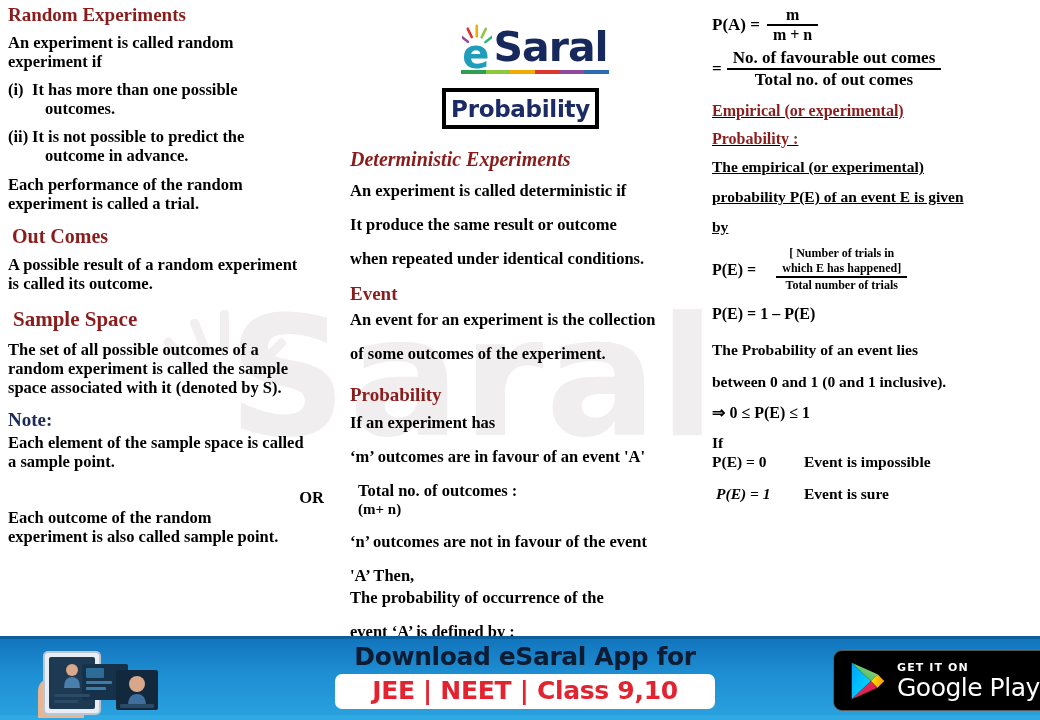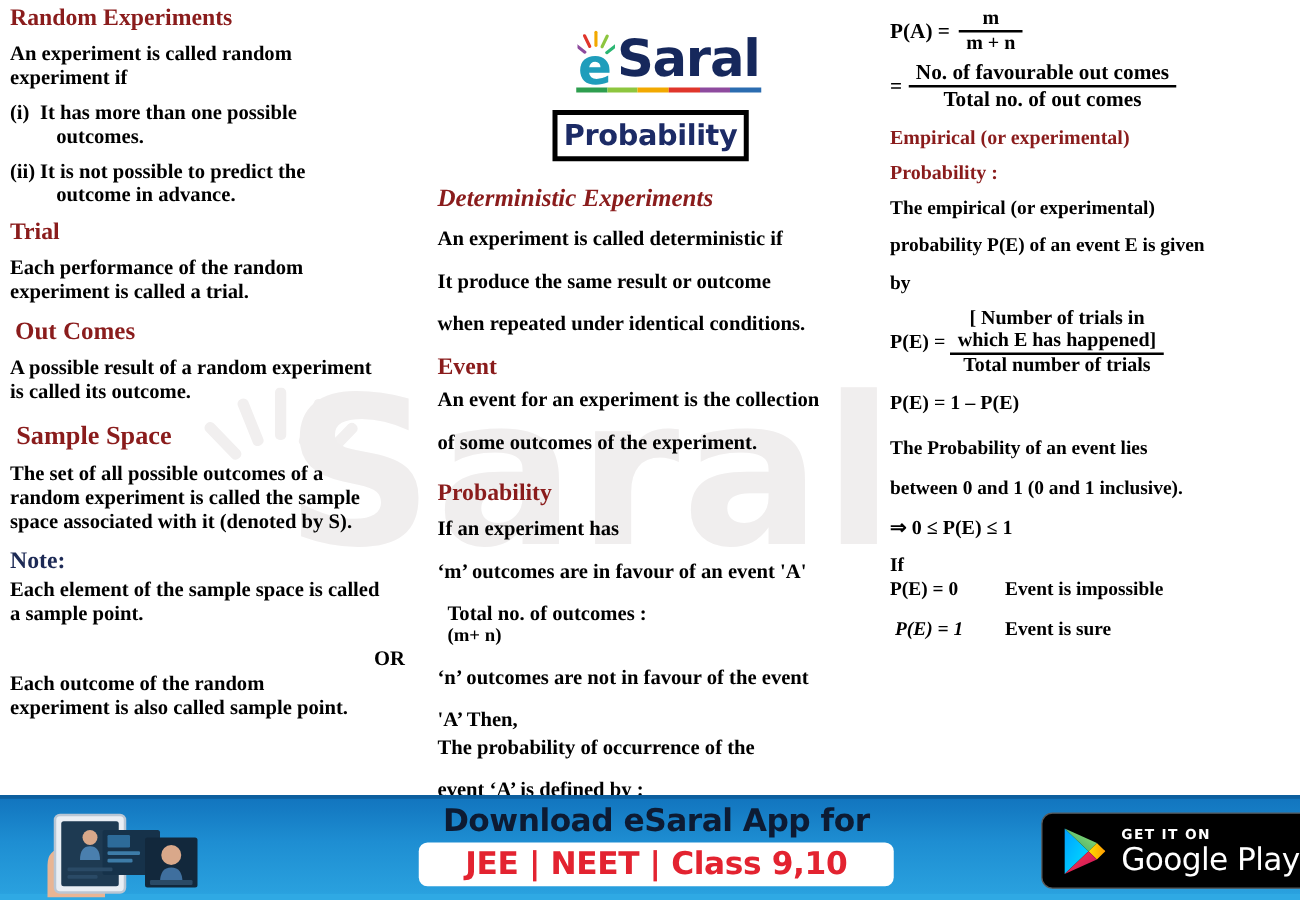--- a/index.html
+++ b/index.html
@@ -252,21 +252,20 @@
         <div style="margin-top:9px; display:flex;">
           <div class="body-text" style="width:24px;">(ii)</div>
           <div style="flex:1;">
             <div class="body-text">It is not possible to predict the</div>
             <div class="body-text" style="padding-left:13px;">outcome in advance.</div>
           </div>
         </div>
       </div>
 
       <div class="blk" style="margin-top:10px;">
-        <div class="h-red">Trial</div>
         <div class="body-text" style="margin-top:7px;">Each performance of the random</div>
         <div class="body-text">experiment is called a trial.</div>
       </div>
 
       <div class="blk" style="margin-top:12px;">
         <div class="h-red" style="padding-left:4px; font-size:20px;">Out Comes</div>
         <div class="body-text" style="margin-top:7px;">A possible result of a random experiment</div>
         <div class="body-text">is called its outcome.</div>
       </div>
 
@@ -328,31 +327,31 @@
       </div>
 
       <div class="eqrow" style="margin-top:4px;">
         <span class="body-text" style="font-size:17px;">=</span>
         <span class="frac body-text" style="font-size:17px; margin-left:5px;">
           <span class="num">No. of favourable out comes</span>
           <span class="den">Total no. of out comes</span>
         </span>
       </div>
 
-      <div style="margin-top:12px;">
+      <div style="margin-top:12px;text-decoration:underline;">
         <div class="h-red" style="font-size:16px;">Empirical (or experimental)</div>
         <div class="h-red" style="font-size:16px; margin-top:10px;">Probability :</div>
         <div class="body-text" style="margin-top:10px;">The empirical (or experimental)</div>
         <div class="body-text" style="margin-top:12px;">probability P(E) of an event E is given</div>
         <div class="body-text" style="margin-top:12px;">by</div>
       </div>
 
       <div class="eqrow" style="margin-top:10px;">
         <span class="body-text" style="font-size:16px;">P(E) =</span>
-        <span class="frac body-text" style="font-size:16px; margin-left:4px;">
+        <span class="frac body-text" style="font-size:12px; margin-left:20px;">
           <span class="num" style="border-bottom:none;">[ Number of trials in</span>
           <span class="num">which E has happened]</span>
           <span class="den">Total number of trials</span>
         </span>
       </div>
 
       <div style="margin-top:12px;">
         <div class="body-text" style="font-size:16px;">P(E)  =  1 – P(E)</div>
         <div class="body-text" style="margin-top:18px;">The Probability of an event lies</div>
         <div class="body-text" style="margin-top:14px;">between 0 and 1 (0 and 1 inclusive).</div>

